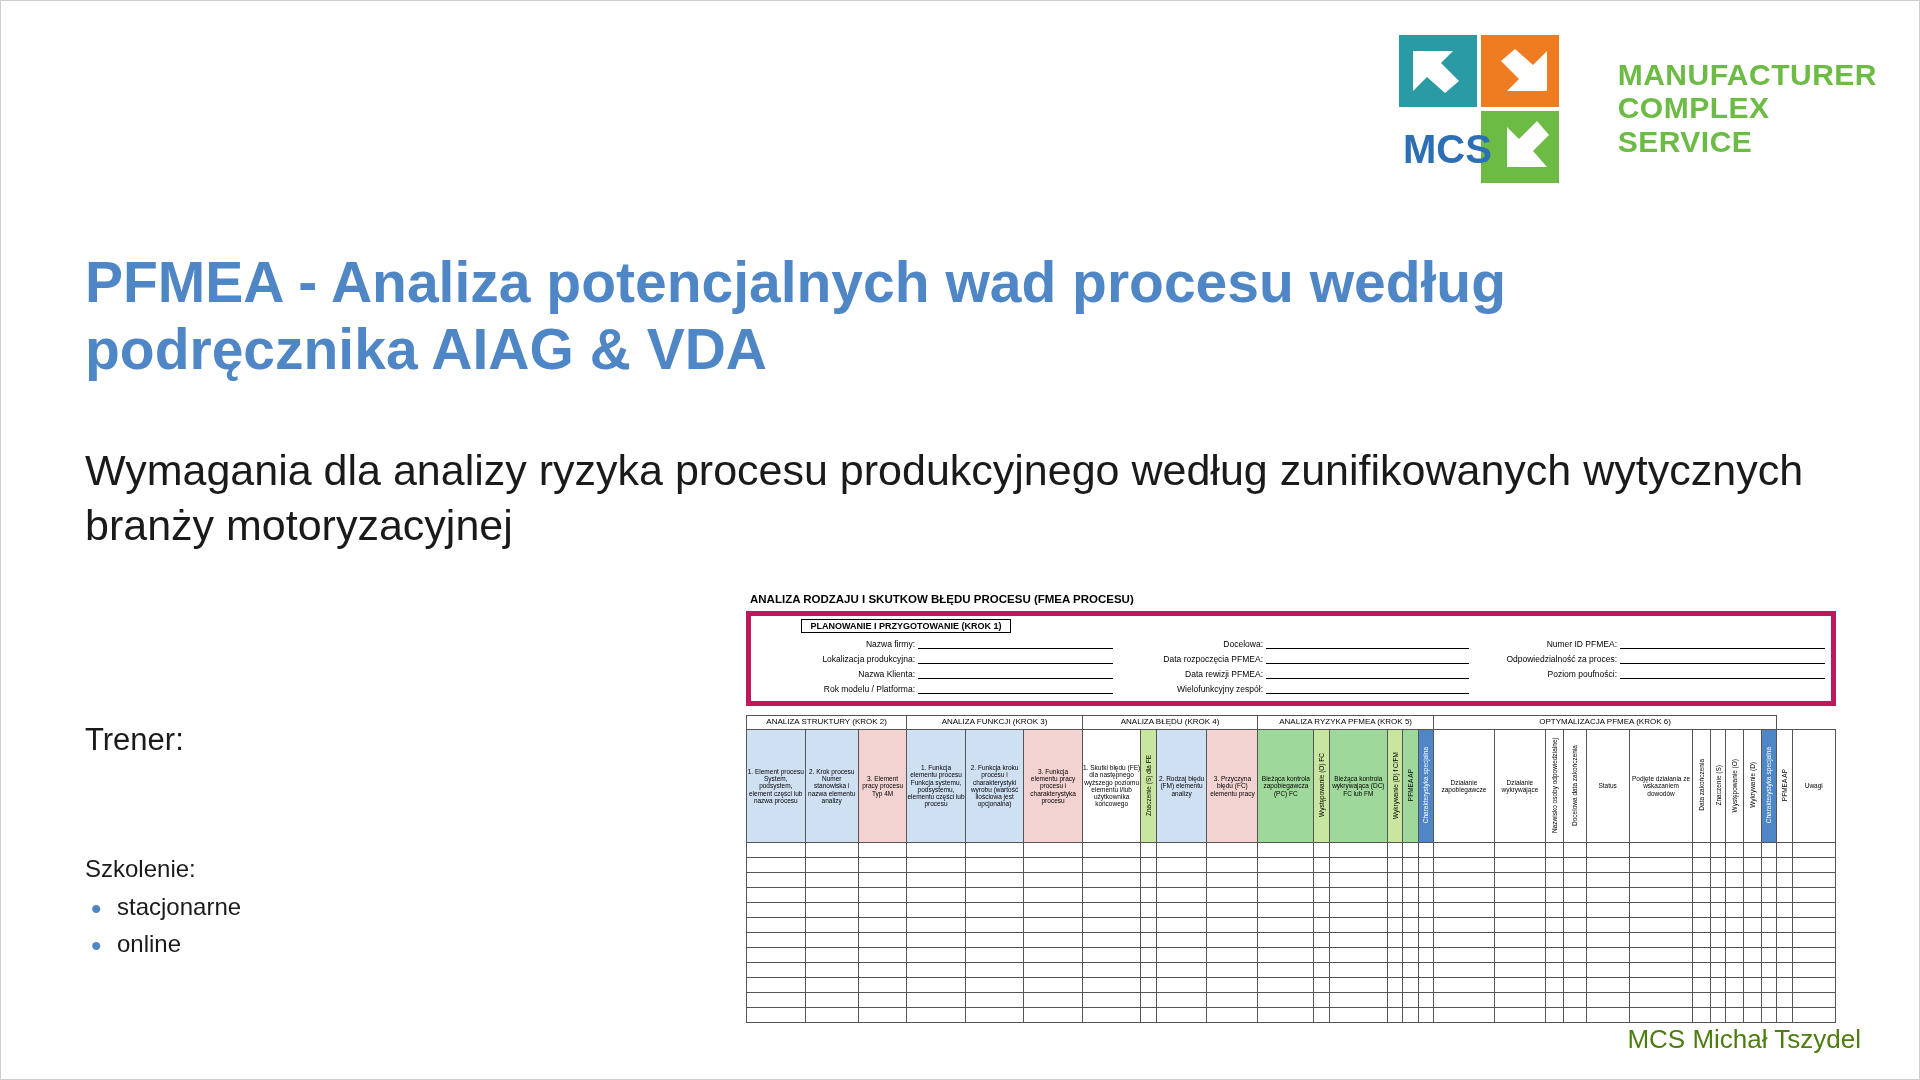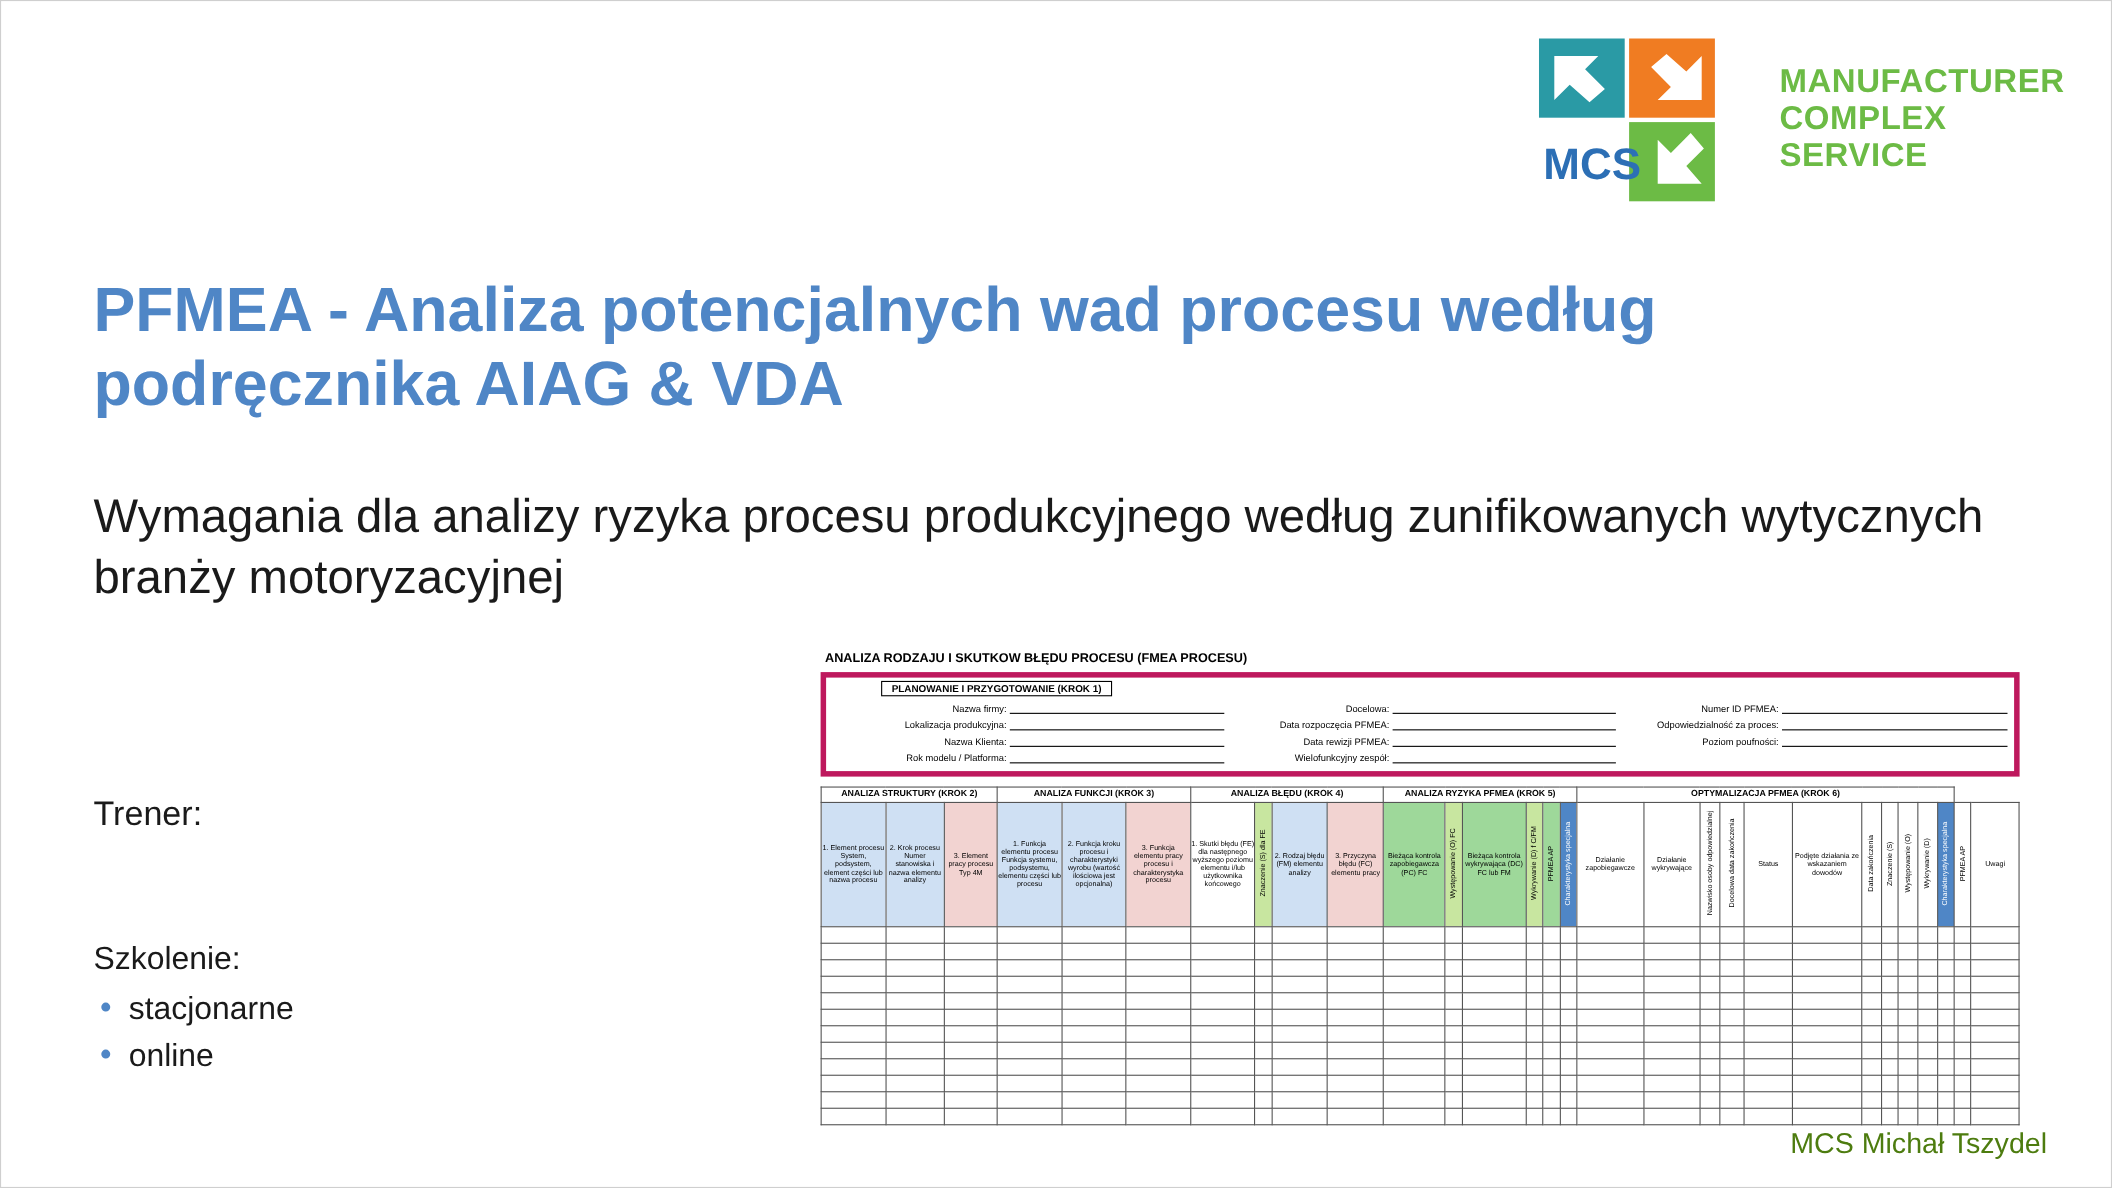--- a/index.html
+++ b/index.html
@@ -77,21 +77,21 @@
     left: 84px;
     top: 718px;
     font-size: 31px;
     color: #1a1a1a;
     line-height: 1.35;
   }
   .training {
     position: absolute;
     left: 84px;
     top: 852px;
-    font-size: 29px;
+    font-size: 24px;
     color: #1a1a1a;
     line-height: 1.35;
   }
   .training ul {
     margin: 6px 0 0 0;
     padding-left: 26px;
     list-style: none;
   }
   .training li {
     position: relative;
@@ -184,21 +184,21 @@
     border: 1px solid #555;
     font-size: 7px;
     line-height: 1.12;
     padding: 1px;
     text-align: center;
     vertical-align: middle;
     word-wrap: break-word;
     overflow: hidden;
   }
   tr.group td {
-    font-weight: bold;
+    font-weight: normal;
     font-size: 8px;
     background: #ffffff;
     padding: 2px 1px;
     margin-top: 46px;
   }
   tr.headers td {
     height: 110px;
     font-size: 6.5px;
     padding: 1px 0;
   }

